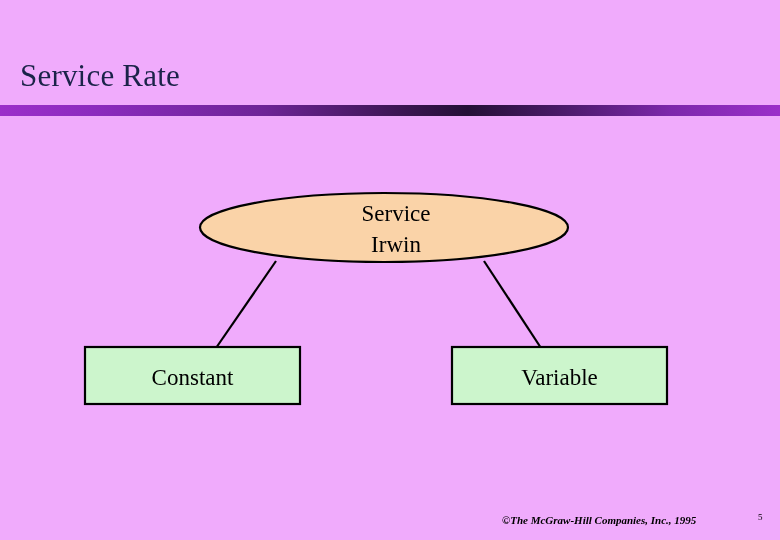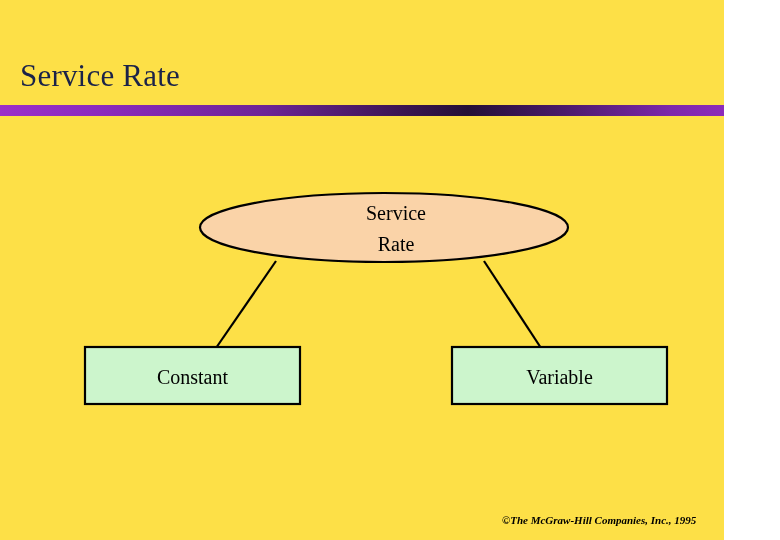--- a/index.html
+++ b/index.html
@@ -2,23 +2,23 @@
 <html><head>
 <meta charset="utf-8">
 <style>
   html, body {
     margin: 0;
     padding: 0;
     background: #ffffff;
   }
   #slide {
     position: relative;
-    width: 724px;
+    width: 780px;
     height: 540px;
-    background: #fde047;
+    background: #f0abfc;
     overflow: hidden;
     font-family: "Liberation Serif", "DejaVu Serif", serif;
   }
 
   
   #slide-title {
     position: absolute;
     left: 20px;
     top: 57px;
     font-family: "Liberation Serif", "DejaVu Serif", serif;
@@ -57,21 +57,21 @@
     pointer-events: none;
   }
   #diagram .node-shape { pointer-events: auto; }
 
   
   .node-label {
     position: absolute;
     text-align: center;
     color: #000000;
     font-family: "Liberation Serif", "DejaVu Serif", serif;
-    font-size: 20px;
+    font-size: 23px;
     line-height: 31px;
   }
   #ellipse-label {
     left: 200px;
     top: 198px;
     width: 368px;
     padding-left: 24px;
     box-sizing: border-box;
   }
   #constant-label {
@@ -134,21 +134,21 @@
 
     <ellipse class="node-shape" cx="384" cy="227.5" rx="184" ry="34.5" fill="#fad3a8" stroke="#000000" stroke-width="2.2"></ellipse>
 
     <rect class="node-shape" x="85" y="347" width="215" height="57" fill="#ccf5cc" stroke="#000000" stroke-width="2.2"></rect>
 
     <rect class="node-shape" x="452" y="347" width="215" height="57" fill="#ccf5cc" stroke="#000000" stroke-width="2.2"></rect>
   </svg>
 
   <div class="node-label" id="ellipse-label">
     <div>Service</div>
-    <div>Rate</div>
+    <div>Irwin</div>
   </div>
 
   <div class="node-label" id="variable-label">Variable</div>
 
   <div class="node-label" id="constant-label">Constant</div>
 
   <div id="footer-copyright">©The McGraw-Hill Companies, Inc., 1995</div>
   <div id="footer-page-number">5</div>
 
 </div>

